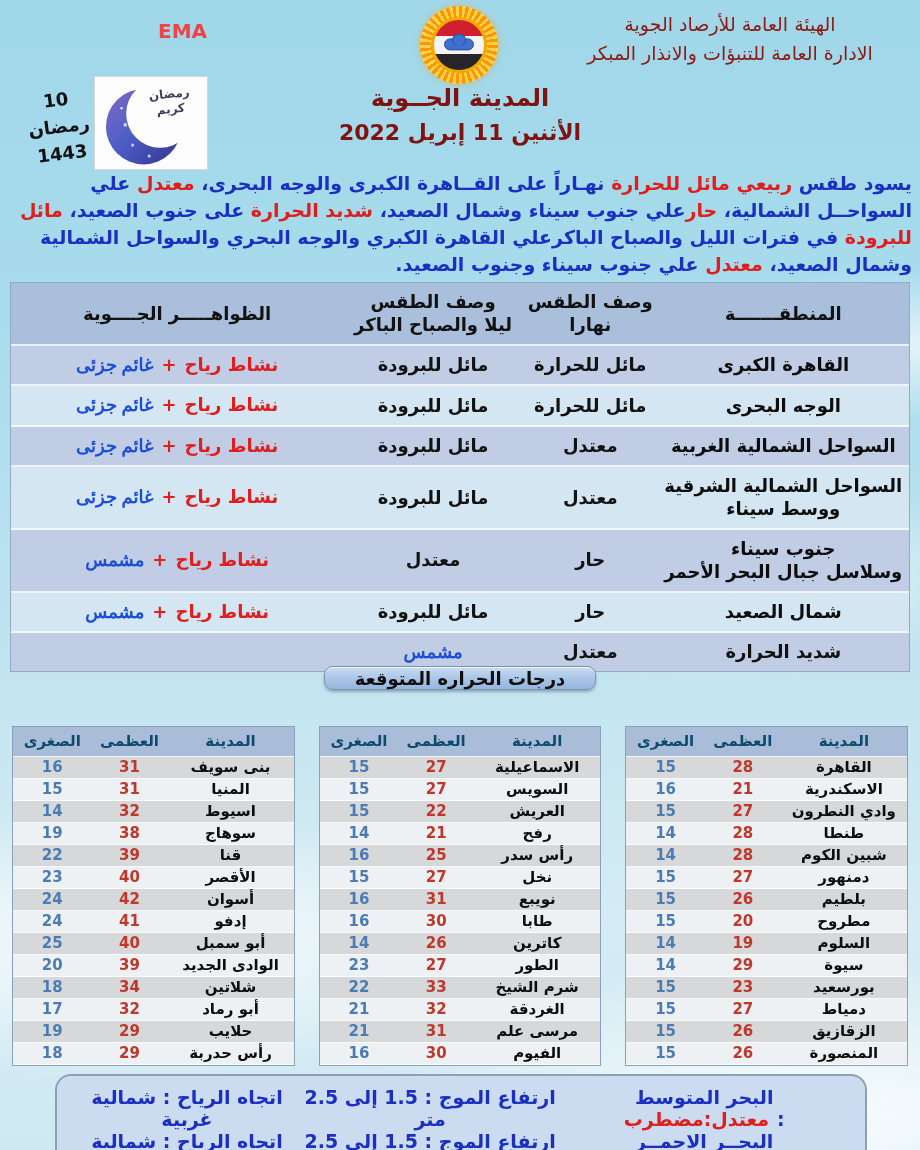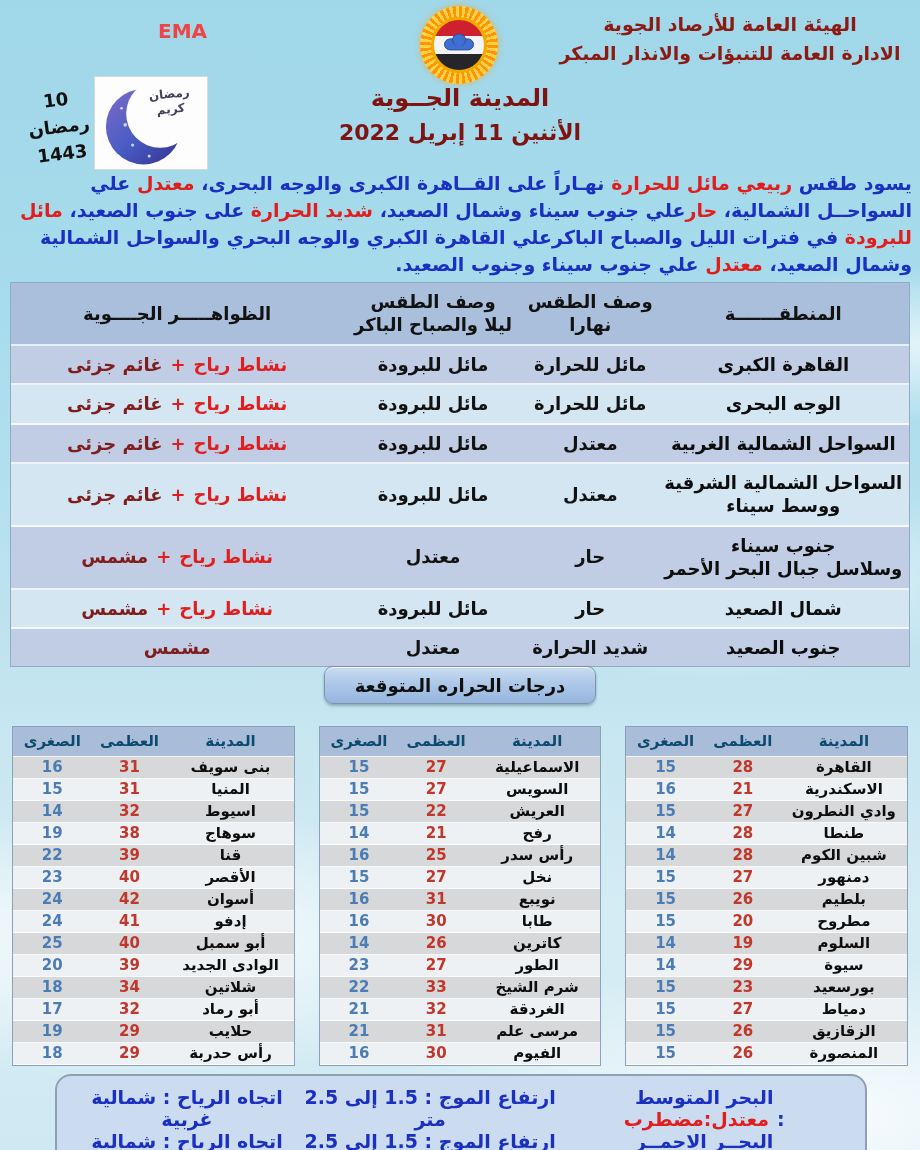--- a/index.html
+++ b/index.html
@@ -13,21 +13,21 @@
       radial-gradient(ellipse 640px 230px at 88% 97%, rgba(255,255,255,.9), rgba(255,255,255,0) 70%),
       radial-gradient(ellipse 300px 110px at 97% 30%, rgba(255,255,255,.7), rgba(255,255,255,0) 70%),
       linear-gradient(180deg,#a0d7e9 0%,#a8dcec 28%,#bfe3ef 55%,#d5ecf4 80%,#cfe9f2 100%);
   }
   .abs { position:absolute; }
 
   
   .ema-block { left:85px; top:16px; width:195px; text-align:center;
     color:#ef4444; font-weight:bold; font-size:20px; line-height:1.5; }
   .org-block { right:10px; top:10px; width:360px; direction:rtl; text-align:center;
-    color:#8a1a12; font-weight:bold; font-size:19px; line-height:1.5; }
+    color:#8a1a12; font-weight:normal; font-size:19px; line-height:1.5; }
   .title-block { left:0; top:84px; width:100%; text-align:center; direction:rtl;
     color:#7e1312; font-weight:bold; }
   .title-line1 { font-size:24px; letter-spacing:1px; }
   .title-line2 { font-size:22px; margin-top:8px; }
 
   .logo { left:420px; top:6px; width:78px; height:78px; border-radius:50%;
     background:repeating-conic-gradient(#ff9500 0deg 5deg, #ffd04a 5deg 10deg);
     display:flex; align-items:center; justify-content:center;
     box-shadow:0 0 6px rgba(255,160,0,.6); }
   .logo-inner { width:56px; height:56px; border-radius:50%; border:3px solid #f2a900;
@@ -58,26 +58,26 @@
     border-bottom:2px solid rgba(255,255,255,.75); }
   .rt-row:last-child { border-bottom:none; }
   .rt-head { background:#a9bfdc; min-height:52px; color:#0c1f3e; }
   .rt-cell { text-align:center; font-size:18px; font-weight:bold; color:#121212;
     padding:7px 4px; line-height:1.3; }
   .rt-region { white-space:pre-line; color:#0d0d0d; }
   .rt-row:nth-child(even):not(.rt-head) { background:#d3e6f2; }
   .rt-row:nth-child(odd):not(.rt-head)  { background:#c0cde4; }
   .rt-head .hline { display:block; }
   .red  { color:#e01e1e; }
-  .dark { color:#7f1d1d; }
+  .dark { color:#1d4ed8;font-family:Liberation Serif, serif; }
   .plus { margin:0 8px; }
 
   
   .temps-btn { position:absolute; left:50%; top:666px; transform:translateX(-50%);
-    width:272px; height:38px; border-radius:9px; border:1px solid #7d93ad;
+    width:272px; height:24px; border-radius:9px; border:1px solid #7d93ad;
     background:linear-gradient(180deg,#c9dcf2 0%,#a9c4e6 55%,#96b6de 100%);
     box-shadow:0 2px 3px rgba(60,80,110,.4), inset 0 1px 0 rgba(255,255,255,.8);
     font-family:inherit; font-size:18px; font-weight:bold; color:#101010; direction:rtl; }
 
   
   .temps { left:12px; top:726px; width:896px; display:flex; direction:rtl; gap:24px; }
   .temp-table { flex:1; border:1px solid #8ba0bb; background:#eef1f3; }
   .tt-row { display:grid; grid-template-columns:45% 27% 28%; align-items:center;
     min-height:22px; border-bottom:1px solid rgba(255,255,255,.85); }
   .tt-head { background:#a9bcd8; min-height:30px; }
@@ -188,21 +188,20 @@
 وسلاسل جبال البحر الأحمر</div>
         <div class="rt-cell">حار</div>
         <div class="rt-cell">معتدل</div>
         <div class="rt-cell"><span class="red">نشاط رياح</span><span class="red plus">+</span><span class="dark">مشمس</span></div>
       </div><div class="rt-row">
         <div class="rt-cell rt-region">شمال الصعيد</div>
         <div class="rt-cell">حار</div>
         <div class="rt-cell">مائل للبرودة</div>
         <div class="rt-cell"><span class="red">نشاط رياح</span><span class="red plus">+</span><span class="dark">مشمس</span></div>
       </div><div class="rt-row">
-        <div class="rt-cell rt-region">جنوب الصعيد</div>
         <div class="rt-cell">شديد الحرارة</div>
         <div class="rt-cell">معتدل</div>
         <div class="rt-cell"><span class="dark">مشمس</span></div>
       </div></div>
 </div>
 
 <button class="temps-btn">درجات الحراره المتوقعة</button>
 
 <div class="abs temps">
     <div class="temp-table">

